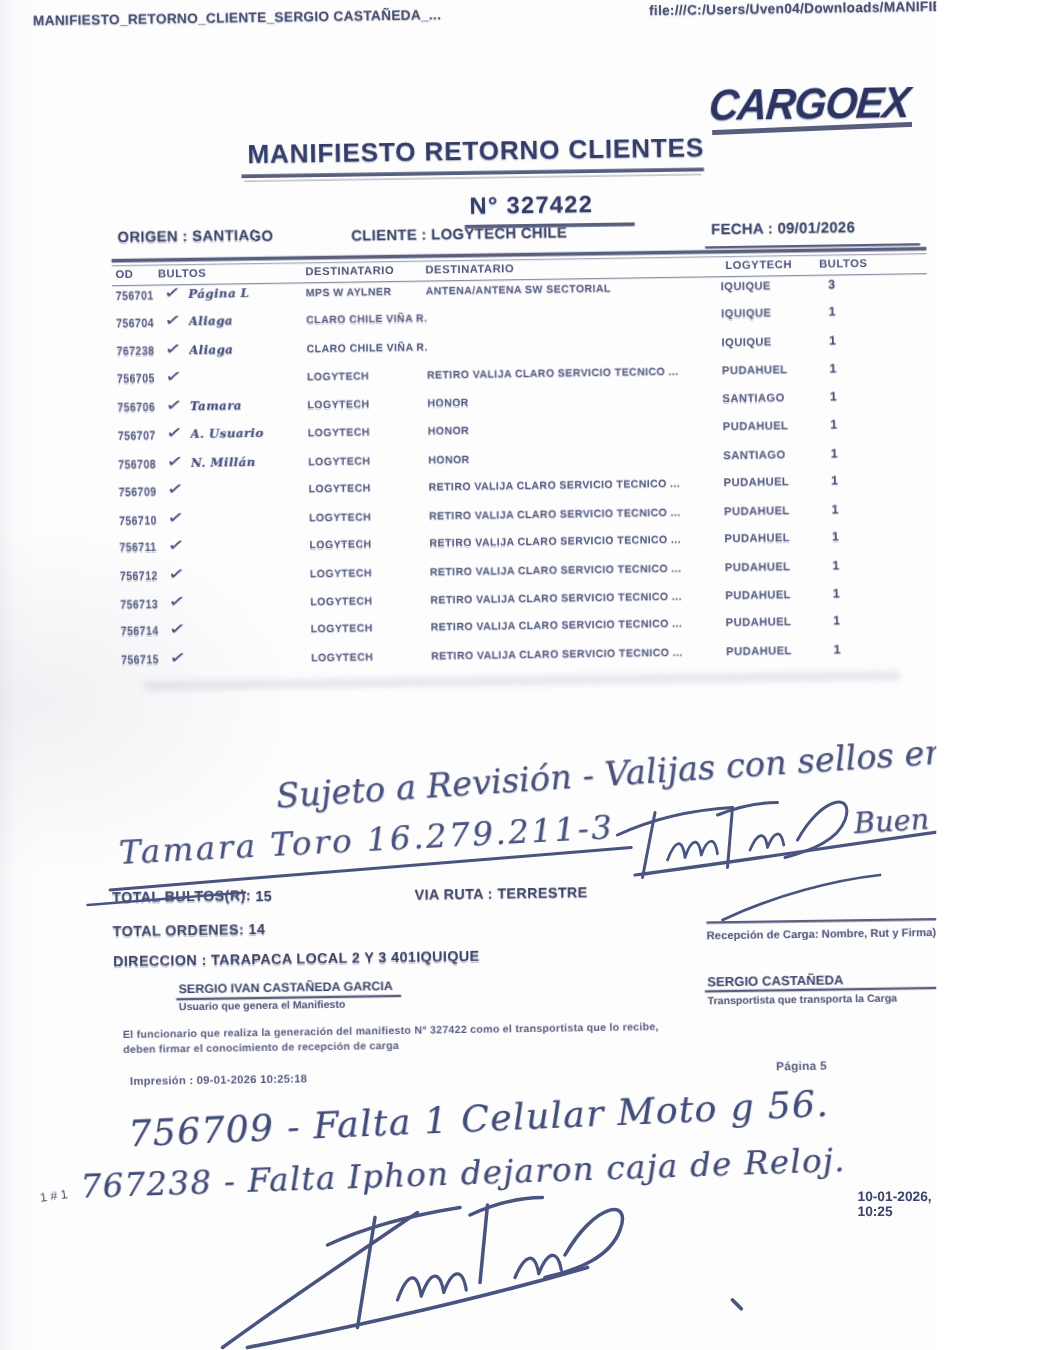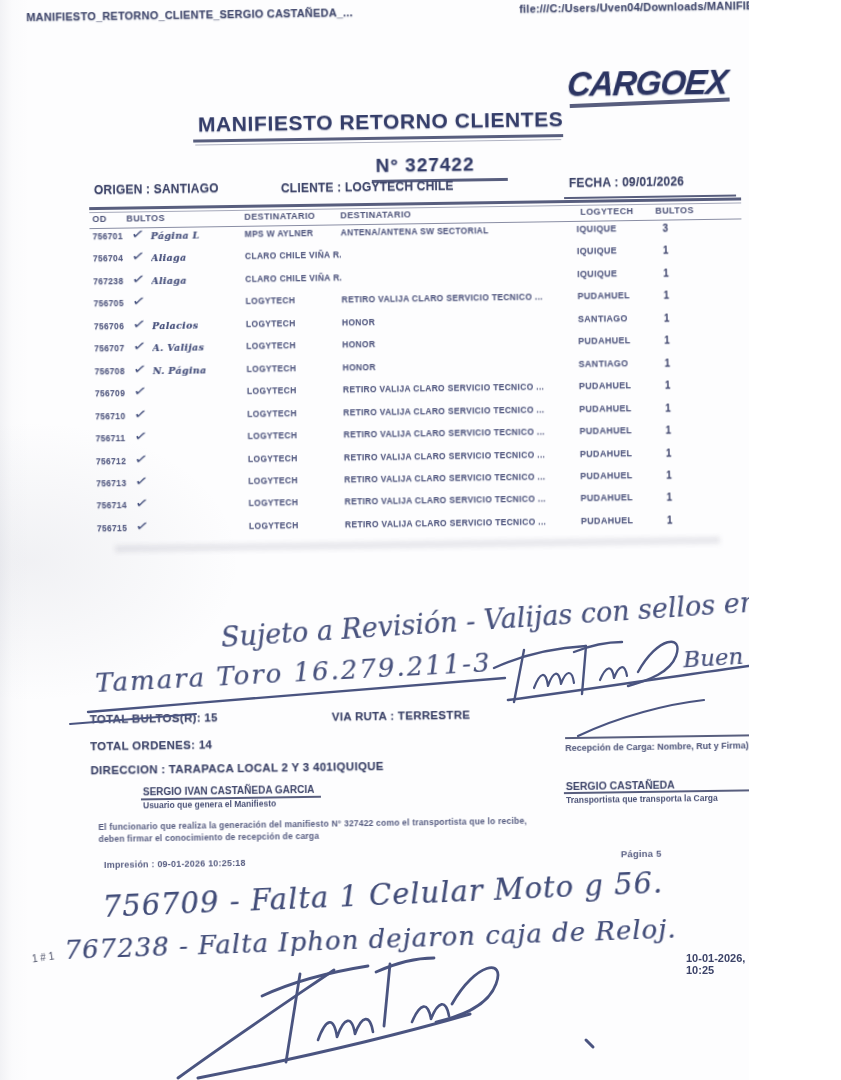--- a/index.html
+++ b/index.html
@@ -109,39 +109,39 @@
         <span class="td c-check">✓</span>
         <span class="td c-annot hand"></span>
         <span class="td c-dest">LOGYTECH</span>
         <span class="td c-desc">RETIRO VALIJA CLARO SERVICIO TECNICO ...</span>
         <span class="td c-destino">PUDAHUEL</span>
         <span class="td c-bultos">1</span>
       </div>
         <div class="trow" style="top: 320.8px;">
         <span class="td c-num">756706</span>
         <span class="td c-check">✓</span>
-        <span class="td c-annot hand">Palacios</span>
+        <span class="td c-annot hand">Tamara</span>
         <span class="td c-dest">LOGYTECH</span>
         <span class="td c-desc">HONOR</span>
         <span class="td c-destino">SANTIAGO</span>
         <span class="td c-bultos">1</span>
       </div>
         <div class="trow" style="top: 343.25px;">
         <span class="td c-num">756707</span>
         <span class="td c-check">✓</span>
-        <span class="td c-annot hand">A. Valijas</span>
+        <span class="td c-annot hand">A. Usuario</span>
         <span class="td c-dest">LOGYTECH</span>
         <span class="td c-desc">HONOR</span>
         <span class="td c-destino">PUDAHUEL</span>
         <span class="td c-bultos">1</span>
       </div>
         <div class="trow" style="top: 365.7px;">
         <span class="td c-num">756708</span>
         <span class="td c-check">✓</span>
-        <span class="td c-annot hand">N. Página</span>
+        <span class="td c-annot hand">N. Millán</span>
         <span class="td c-dest">LOGYTECH</span>
         <span class="td c-desc">HONOR</span>
         <span class="td c-destino">SANTIAGO</span>
         <span class="td c-bultos">1</span>
       </div>
         <div class="trow" style="top: 388.15px;">
         <span class="td c-num">756709</span>
         <span class="td c-check">✓</span>
         <span class="td c-annot hand"></span>
         <span class="td c-dest">LOGYTECH</span>

